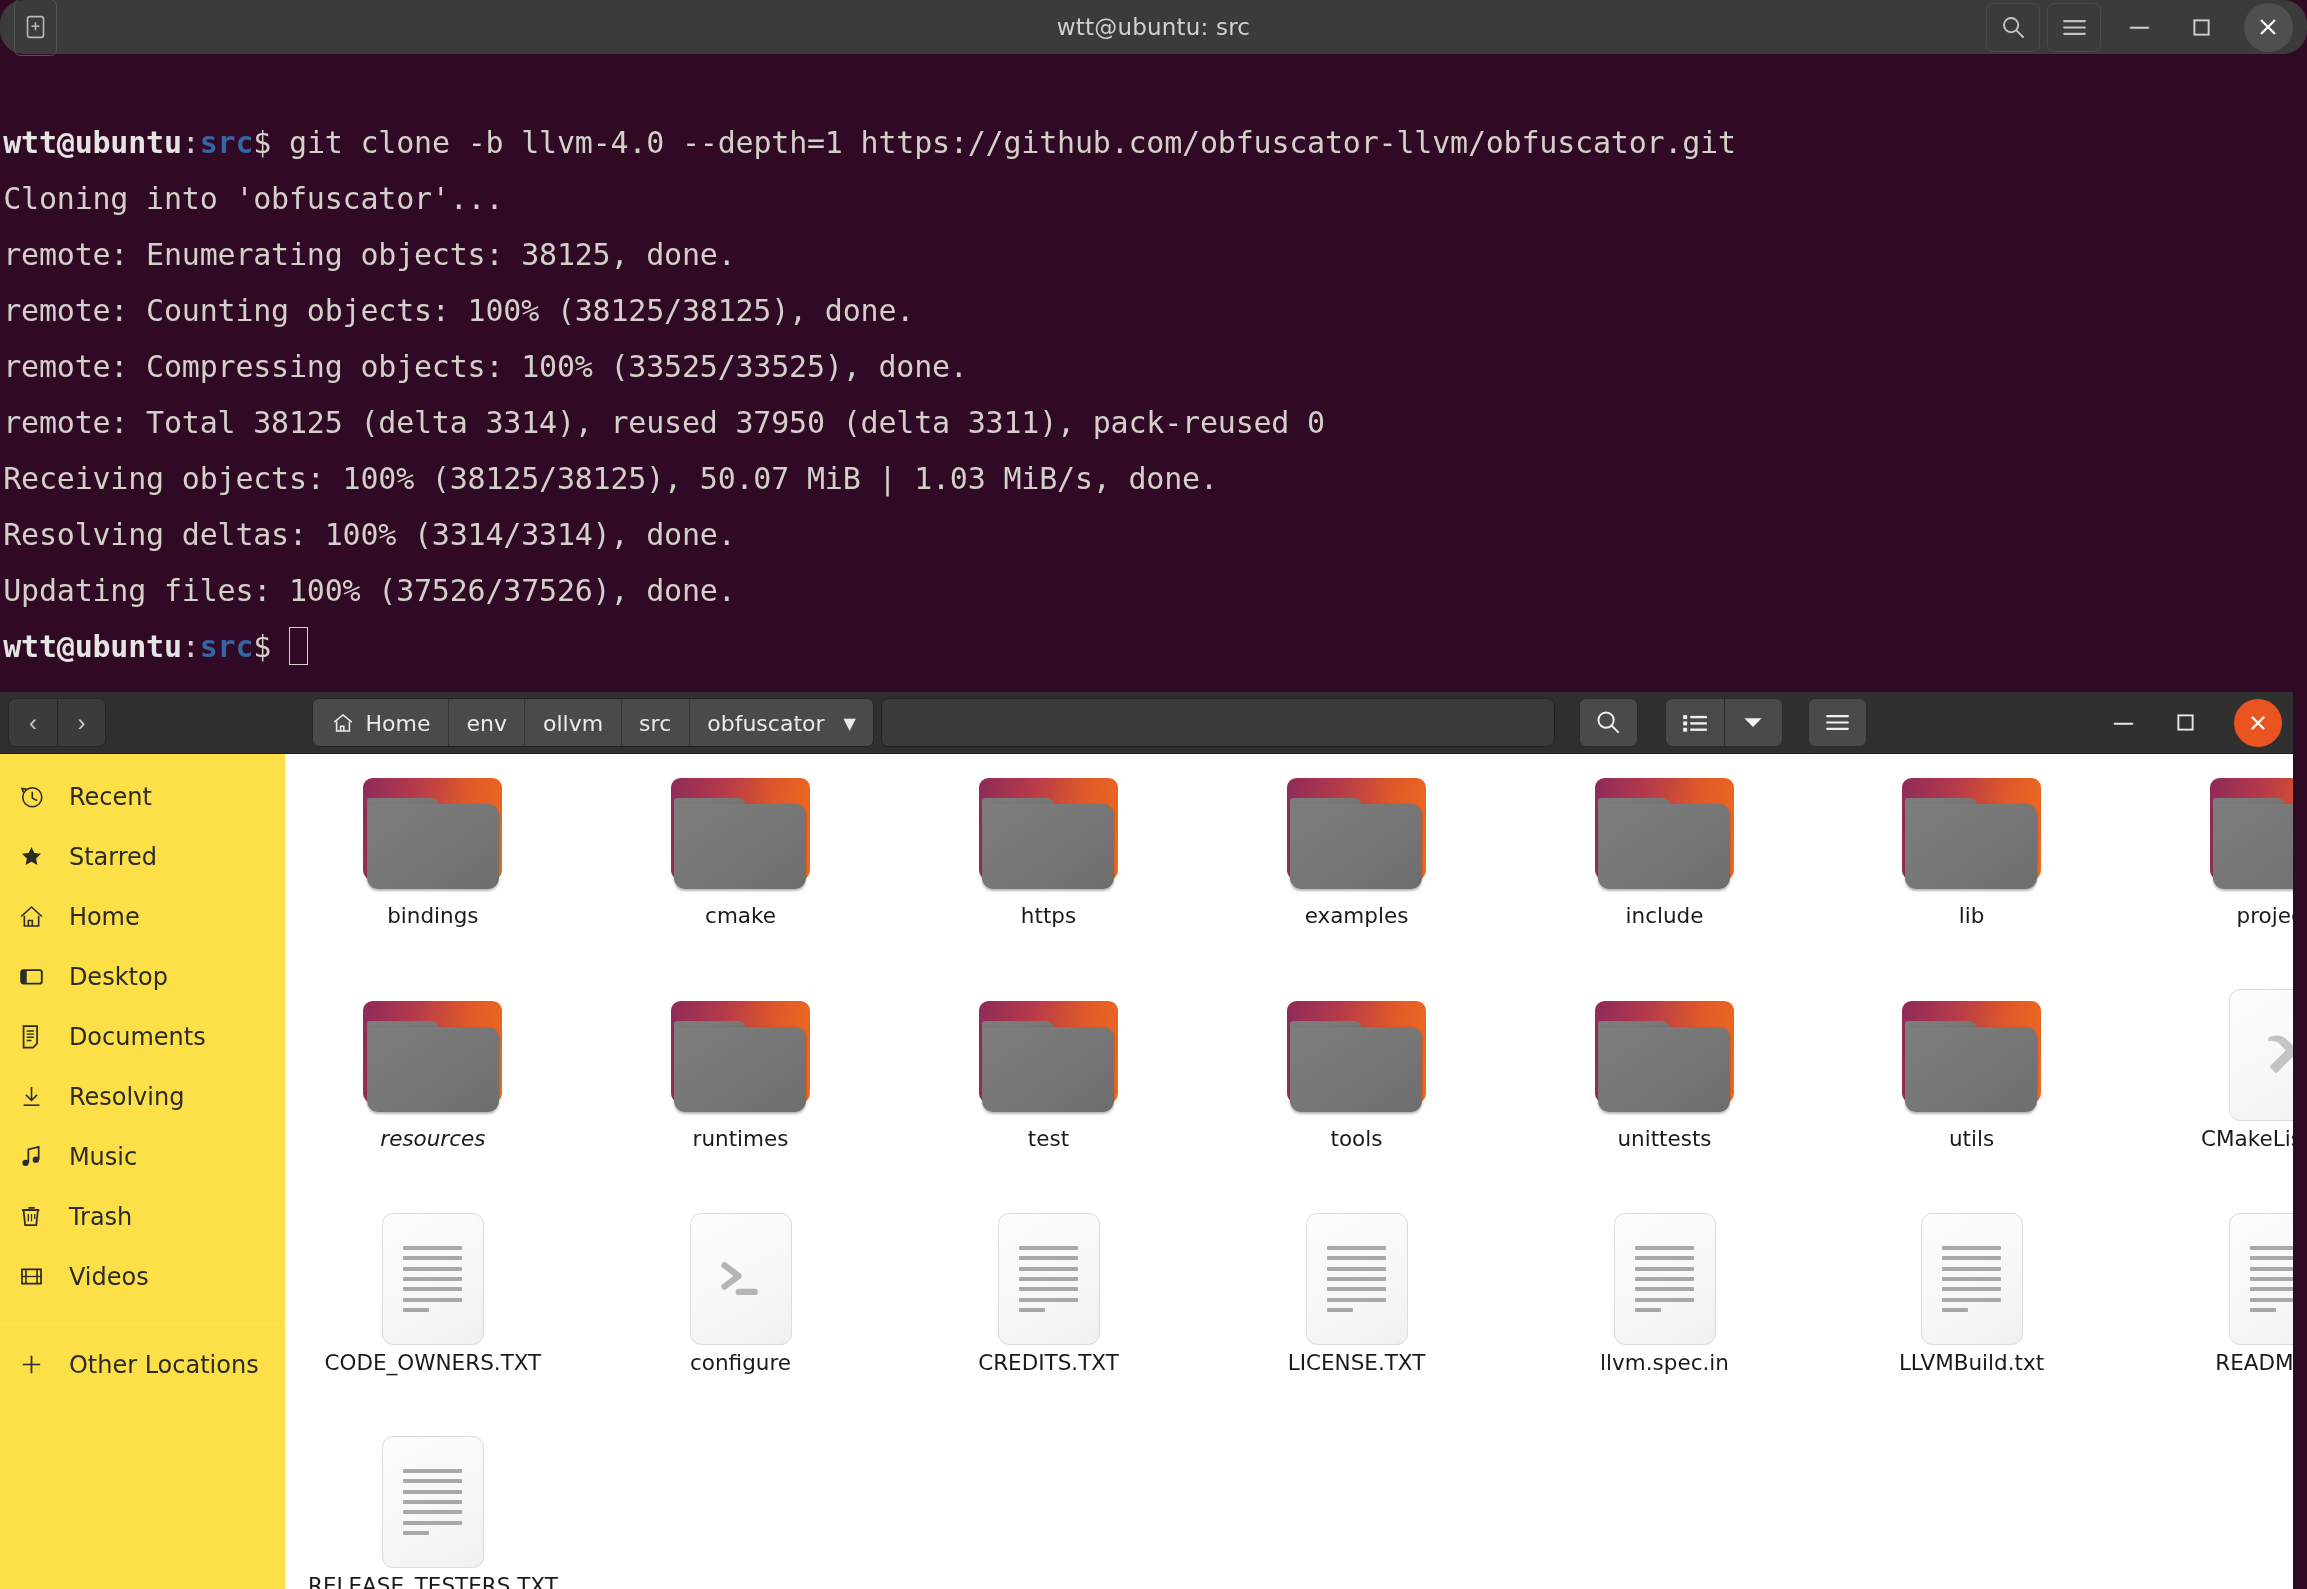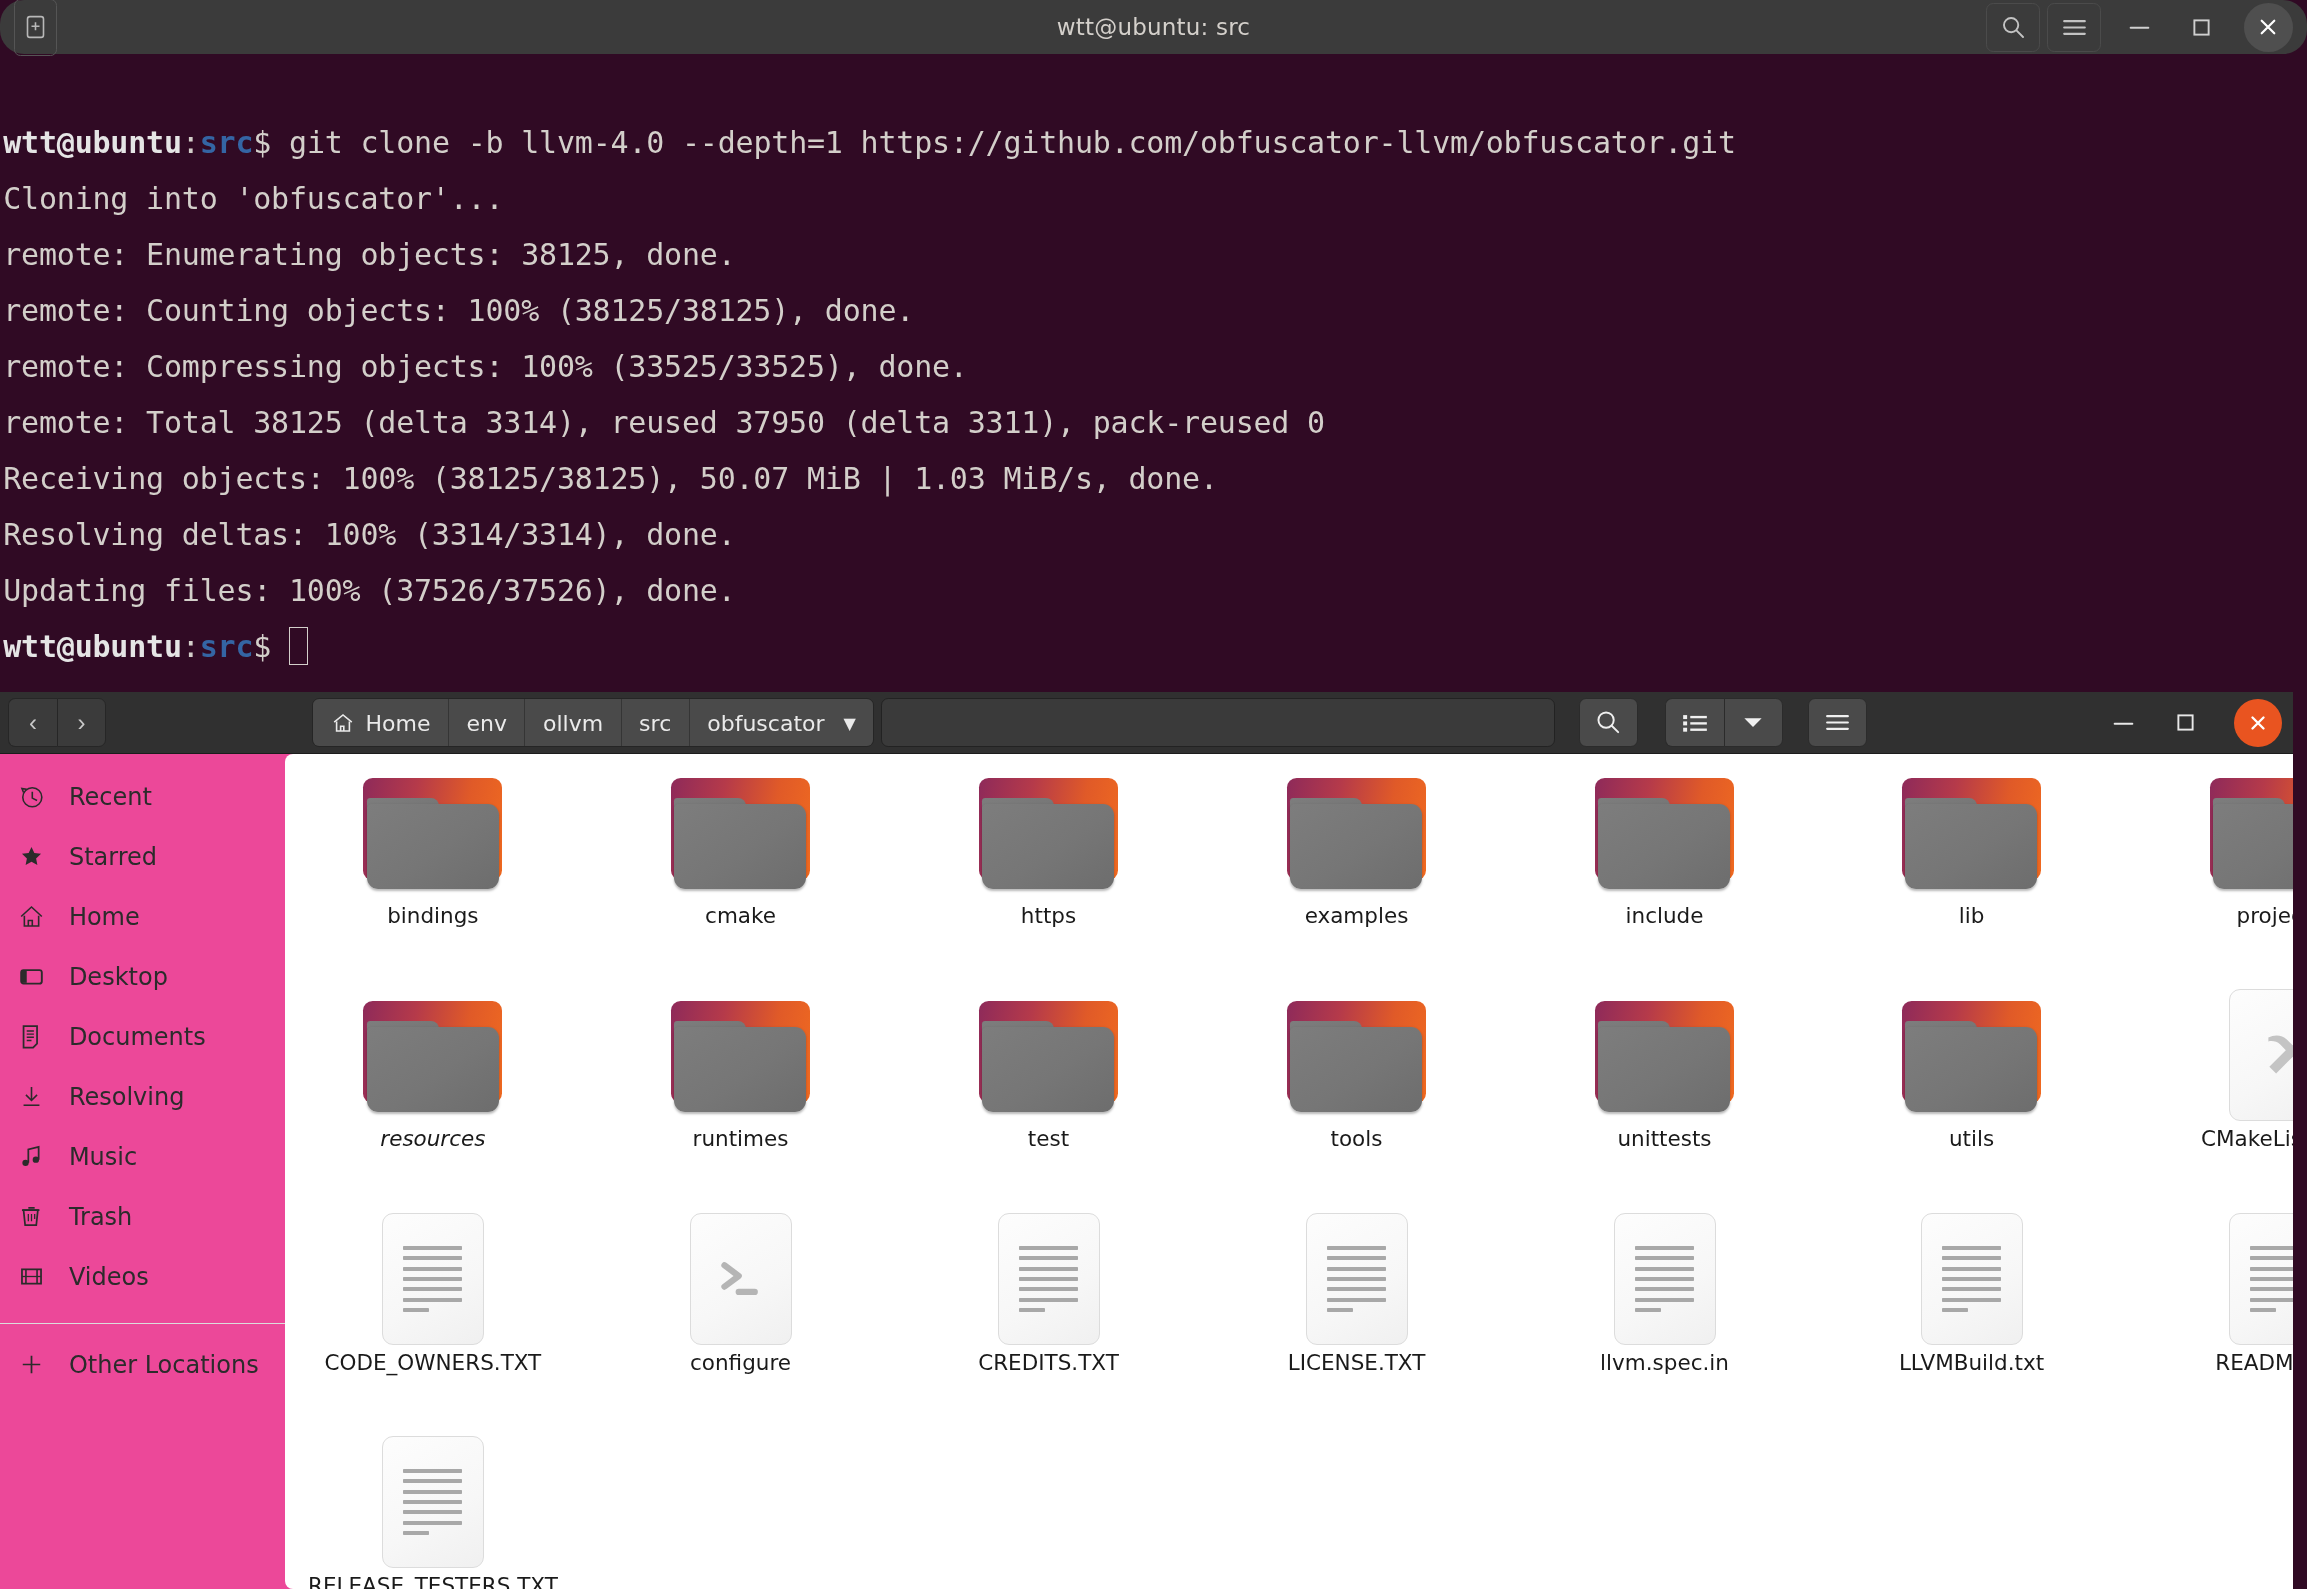--- a/index.html
+++ b/index.html
@@ -100,35 +100,35 @@
   #menubtn { margin-left:25.5px; border-radius:7.2px; width:59px; }
   .wbtn { width:62px; height:49px; display:flex; align-items:center; justify-content:center; }
   #nau-winbtns { position:absolute; right:11px; top:6.4px; display:flex; align-items:center; }
   #nau-close {
     width:48px; height:48px; border-radius:50%; background:#e95420;
     display:flex; align-items:center; justify-content:center; margin-left:17.5px;
   }
 
   #sidebar {
     position:absolute; left:0; top:62px; width:324px; bottom:0;
-    background:#ec4899; border-right:0.8px solid #dcdcdc; padding-top:12.8px;
+    background:#fde047; border-right:0.8px solid #dcdcdc; padding-top:12.8px;
   }
   .side-item {
     height:60px; display:flex; align-items:center; padding-left:17.5px;
     color:#2b2b2b; font-size:24px; font-family:"DejaVu Sans", sans-serif;
   }
   .side-item .sico {
     width:45px; display:flex; align-items:center; justify-content:flex-start;
     margin-right:6.4px;
   }
   #side-sep { height:0.8px; background:#dcdcdc; margin:16px 0 11px 0; }
 
   #filearea {
     position:absolute; left:285px; top:62px; right:0; bottom:0;
-    background:#ffffff; overflow:hidden;border-radius:8px;
+    background:#ffffff; overflow:hidden;
   }
   .grid { position:relative; padding:17.5px 0 0 0; }
   .cell {
     position:absolute; width:283px; text-align:center;
   }
   .cell .iconwrap { height:140px; display:flex; align-items:center; justify-content:center; }
   .cell .label {
     font-size:21.5px; color:#1a1a1a; font-family:"DejaVu Sans", sans-serif;
     line-height:28px; word-break:break-word; padding:0 9.6px;
   }

